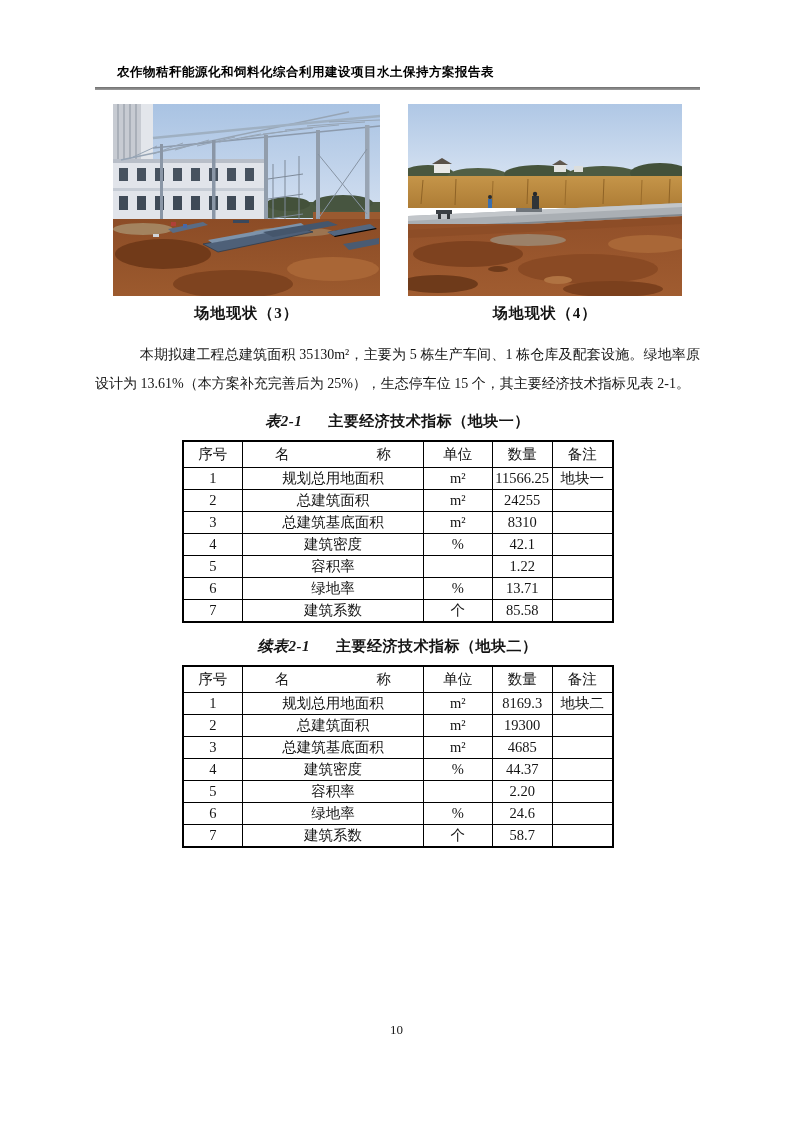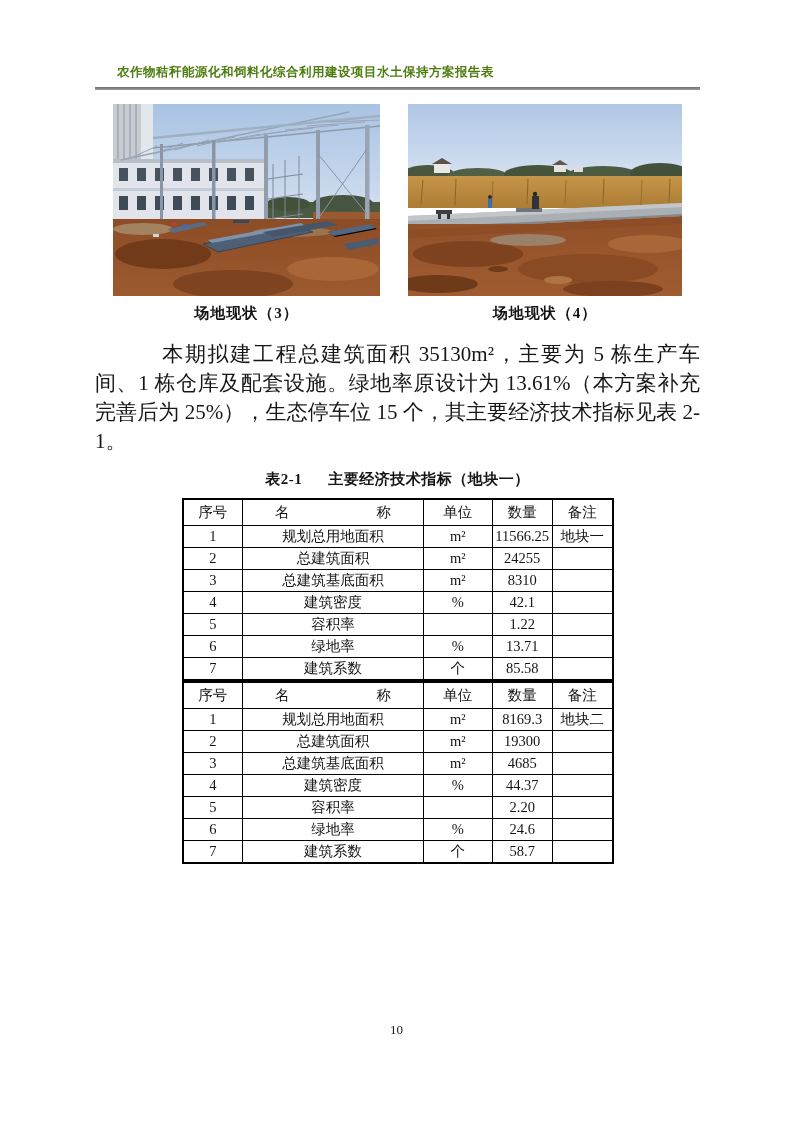--- a/index.html
+++ b/index.html
@@ -13,21 +13,21 @@
     font-family:"Liberation Serif","DejaVu Serif",serif;
     color:#141414;
     overflow:hidden;
   }
   
   .running-header-text{
     font-size:12.5px;
     font-weight:bold;
     letter-spacing:0.5px;
     padding-left:22px;
-    color:#4d7c0f;
+    color:#000000;
   }
   .header-rule{
     height:3px;
     margin-top:6px;
     background:linear-gradient(#6f6f6f,#9d9d9d);
   }
   
   .photos-row{
     display:flex;
     justify-content:center;
@@ -39,35 +39,35 @@
   figcaption{
     text-align:center;
     font-weight:bold;
     font-size:15px;
     margin-top:8px;
     letter-spacing:1px;
   }
   
   .body-para{
     margin:17px 0 0 0;
-    font-size:21px;
+    font-size:14px;
     line-height:29px;
     text-align:justify;
     text-indent:3.2em;
     color:#161616;
   }
   
   .table-title{
     text-align:center;
     font-weight:bold;
     font-size:15px;
     margin:14px 0 9px 0;
     letter-spacing:0.5px;
   }
-  .tt-label{margin-right:26px;}
+  .tt-label{margin-right:26px;font-style:italic;}
   
   table.econ-table{
     width:432px;
     margin:0 auto;
     border-collapse:collapse;
     border:2px solid #000;
     table-layout:fixed;
     font-size:14.5px;
   }
   table.econ-table th, table.econ-table td{
@@ -339,20 +339,23 @@
         <tr>
           <td>7</td>
           <td>建筑系数</td>
           <td>个</td>
           <td>85.58</td>
           <td>&nbsp;</td>
         </tr>
       </tbody>
     </table>
 
+  <div class="table-title">
+    <span class="tt-label">续表2-1</span><span class="tt-text">主要经济技术指标（地块二）</span>
+  </div>
   <table class="econ-table">
       <colgroup>
         <col style="width: 14%;">
         <col style="width: 42%;">
         <col style="width: 16%;">
         <col style="width: 14%;">
         <col style="width: 14%;">
       </colgroup>
       <thead>
         <tr>

